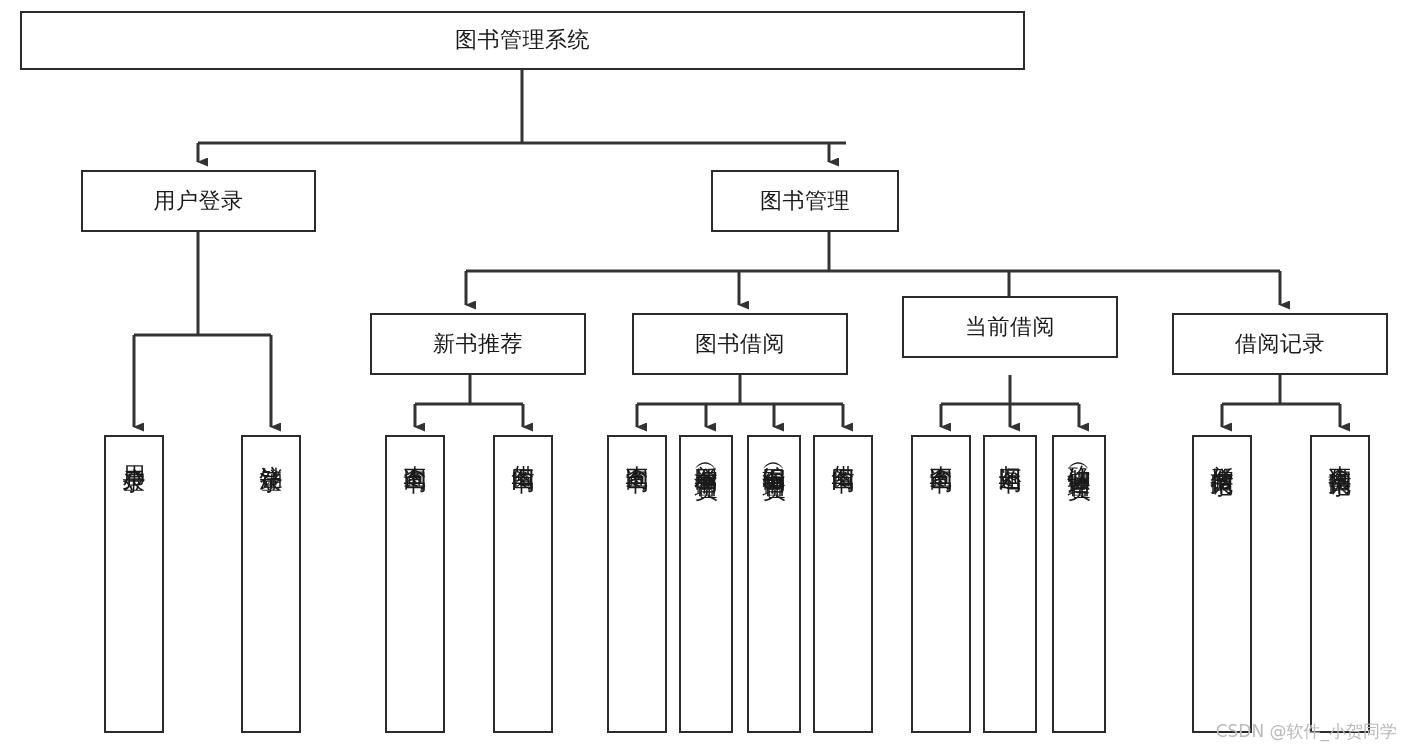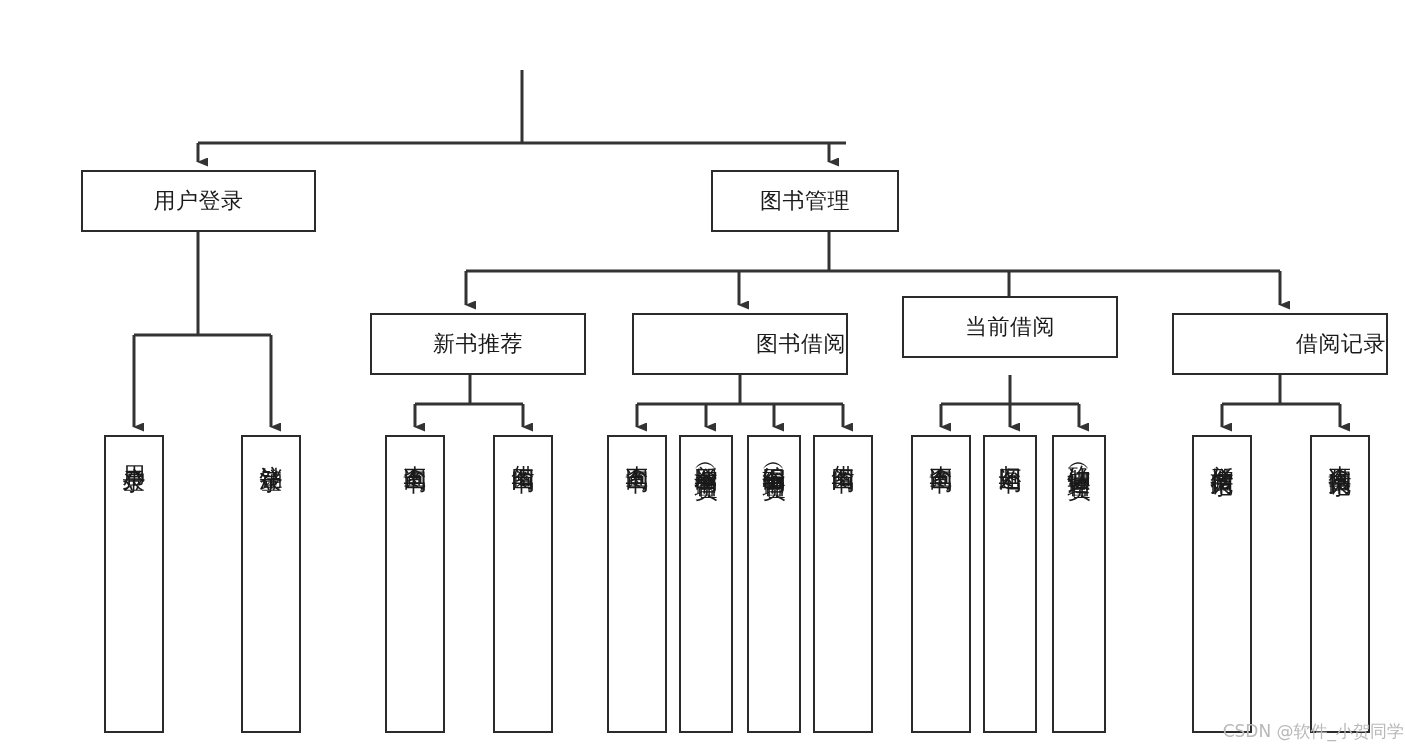--- a/index.html
+++ b/index.html
@@ -60,21 +60,21 @@
   .node.vert .node-label {
     writing-mode: vertical-rl;
     text-orientation: upright;
     font-size: 23px;
     letter-spacing: 2px;
     line-height: 1;
     white-space: normal;
   }
   #watermark {
     position: absolute;
-    right: 1px;
+    right: 8px;
     bottom: 4px;
     font-size: 17px;
     color: #b9b9b9;
     z-index: 6;
     white-space: pre;
     pointer-events: none;
   }
 </style>
 </head>
 <body>
@@ -124,42 +124,45 @@
       <path d="M1010,404 L1010,427" marker-end="url(#arrowhead)"></path>
       <path d="M1079,404 L1079,427" marker-end="url(#arrowhead)"></path>
 
       <path d="M1280,375 L1280,404"></path>
       <path d="M1222,404 L1340,404"></path>
       <path d="M1222,404 L1222,427" marker-end="url(#arrowhead)"></path>
       <path d="M1340,404 L1340,427" marker-end="url(#arrowhead)"></path>
     </g>
   </svg>
 
+  <div class="node root horiz" style="left:20px; top:11px; width:1005px; height:59px;">
+    <span class="node-label">图书管理系统</span>
+  </div>
 
   <div class="node horiz" style="left:81px; top:170px; width:235px; height:62px;">
     <span class="node-label">用户登录</span>
   </div>
 
   <div class="node horiz" style="left:711px; top:170px; width:188px; height:62px;">
     <span class="node-label">图书管理</span>
   </div>
 
   <div class="node horiz" style="left:362px; top:313px; width:216px; height:62px;margin-left:8px;">
     <span class="node-label">新书推荐</span>
   </div>
 
-  <div class="node horiz" style="left:632px; top:313px; width:216px; height:62px;justify-content:flex-end;">
+  <div class="node horiz" style="left:632px; top:313px; width:216px; height:62px;">
     <span class="node-label">图书借阅</span>
   </div>
 
   <div class="node horiz" style="left:902px; top:296px; width:216px; height:62px;">
     <span class="node-label">当前借阅</span>
   </div>
 
-  <div class="node horiz" style="left:1172px; top:313px; width:216px; height:62px;justify-content:flex-end;">
+  <div class="node horiz" style="left:1172px; top:313px; width:216px; height:62px;">
     <span class="node-label">借阅记录</span>
   </div>
 
   <div class="node vert" style="left:104px; top:435px; width:60px; height:298px;">
     <span class="node-label">用户登录</span>
   </div>
 
   <div class="node vert" style="left:241px; top:435px; width:60px; height:298px;">
     <span class="node-label">注销登录</span>
   </div>

